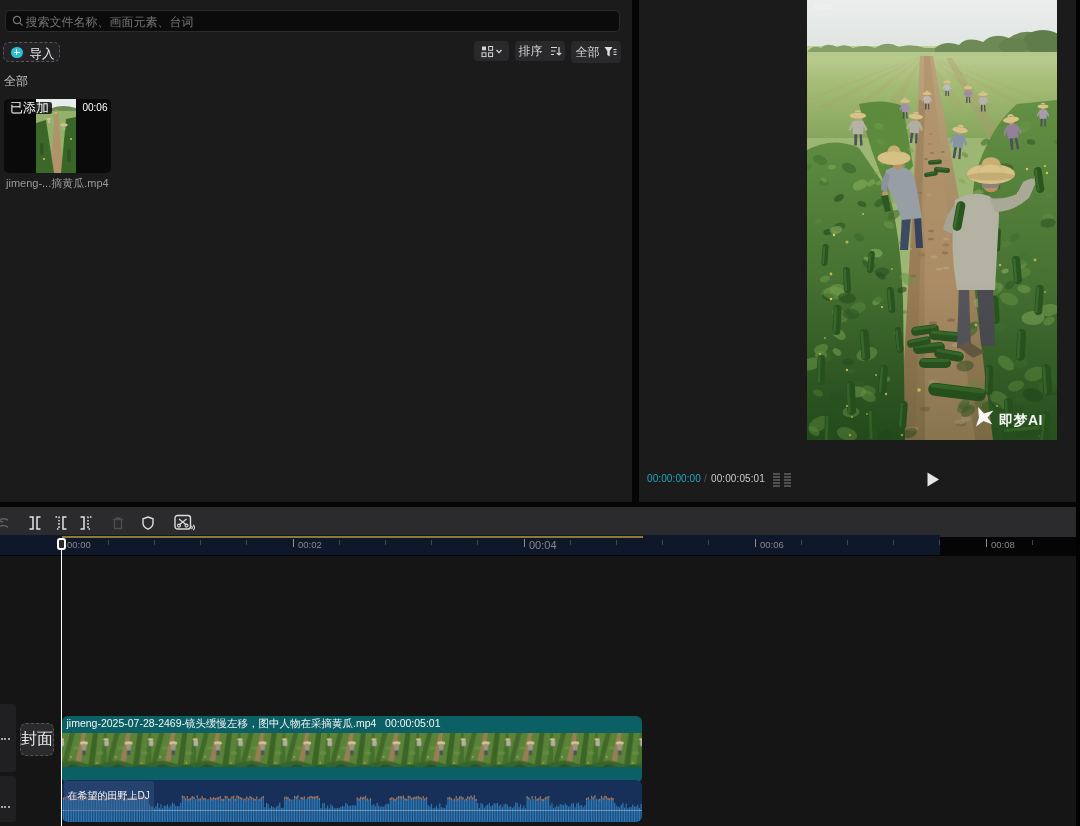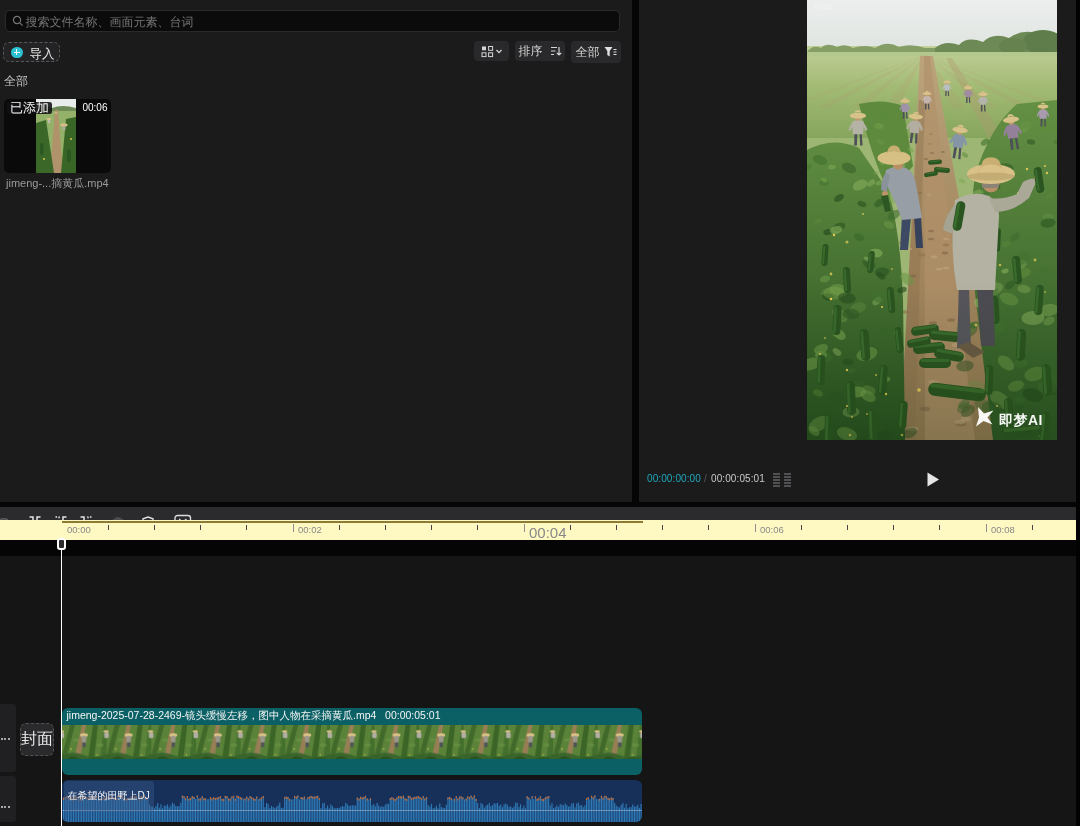--- a/index.html
+++ b/index.html
@@ -1,21 +1,21 @@
 <!DOCTYPE html>
 <html><head><meta charset="utf-8">
 <style>
 html,body{margin:0;padding:0;background:#000;width:1080px;height:826px;overflow:hidden;font-family:"Liberation Sans",sans-serif;}
 *{box-sizing:border-box}
 #app{position:relative;width:1080px;height:826px;background:#050506}
 #media{position:absolute;left:0;top:0;width:631.5px;height:501.5px;background:#1b1b1c}
 #preview{position:absolute;left:638.5px;top:0;width:437.5px;height:501.5px;background:#1b1b1c}
 #rightedge{position:absolute;left:1076px;top:0;width:4px;height:826px;background:#020203}
 #toolbar{position:absolute;left:0;top:507px;width:1076px;height:29.5px;background:#2b2b2d}
-#ruler{position:absolute;left:0;top:520px;width:1076px;height:19.5px;background:#fef9c3}
+#ruler{position:absolute;left:0;top:535px;width:940px;height:19.5px;background:#0f172a}
 #tracks{position:absolute;left:0;top:556px;width:1076px;height:270px;background:#151516}
 .btn{position:absolute;background:#29292b;border-radius:4px;color:#d8d8d8;font-size:12px;display:flex;align-items:center;justify-content:center}
 </style></head>
 <body>
 <div id="app">
  <div id="media">
   <div style="position:absolute;left:5px;top:9.5px;width:615px;height:22.5px;background:#0b0b0c;border:1px solid #2a2a2c;border-radius:5px">
     <svg width="12" height="12" viewBox="0 0 12 12" style="position:absolute;left:5.5px;top:4.8px">
           <circle cx="5" cy="5" r="3.6" fill="none" stroke="#757577" stroke-width="1.2"></circle>
           <path d="M7.8,7.8 L10.6,10.6" stroke="#757577" stroke-width="1.2"></path>
@@ -611,21 +611,21 @@
       <div style="position:absolute;left:153.9px;top:5px;width:1px;height:5px;background:#46464a"></div>
       <div style="position:absolute;left:200.1px;top:5px;width:1px;height:5px;background:#46464a"></div>
       <div style="position:absolute;left:246.3px;top:5px;width:1px;height:5px;background:#46464a"></div>
       <div style="position:absolute;left:292.5px;top:4px;width:1px;height:8px;background:#8f8f8f"></div>
       <div style="position:absolute;left:298.0px;top:3.5px;font-size:9.5px;color:#888888">00:02</div>
       <div style="position:absolute;left:338.7px;top:5px;width:1px;height:5px;background:#46464a"></div>
       <div style="position:absolute;left:384.9px;top:5px;width:1px;height:5px;background:#46464a"></div>
       <div style="position:absolute;left:431.1px;top:5px;width:1px;height:5px;background:#46464a"></div>
       <div style="position:absolute;left:477.3px;top:5px;width:1px;height:5px;background:#46464a"></div>
       <div style="position:absolute;left:523.5px;top:4px;width:1px;height:8px;background:#8f8f8f"></div>
-      <div style="position:absolute;left:529.0px;top:3.5px;font-size:15px;color:#888888">00:04</div>
+      <div style="position:absolute;left:529.0px;top:3.5px;font-size:11px;color:#888888">00:04</div>
       <div style="position:absolute;left:569.7px;top:5px;width:1px;height:5px;background:#46464a"></div>
       <div style="position:absolute;left:615.9px;top:5px;width:1px;height:5px;background:#46464a"></div>
       <div style="position:absolute;left:662.1px;top:5px;width:1px;height:5px;background:#46464a"></div>
       <div style="position:absolute;left:708.3px;top:5px;width:1px;height:5px;background:#46464a"></div>
       <div style="position:absolute;left:754.5px;top:4px;width:1px;height:8px;background:#8f8f8f"></div>
       <div style="position:absolute;left:760.0px;top:3.5px;font-size:9.5px;color:#888888">00:06</div>
       <div style="position:absolute;left:800.7px;top:5px;width:1px;height:5px;background:#46464a"></div>
       <div style="position:absolute;left:846.9px;top:5px;width:1px;height:5px;background:#46464a"></div>
       <div style="position:absolute;left:893.1px;top:5px;width:1px;height:5px;background:#46464a"></div>
       <div style="position:absolute;left:939.3px;top:5px;width:1px;height:5px;background:#46464a"></div>
@@ -636,21 +636,21 @@
  <div id="tracks">
    <div style="position:absolute;left:0;top:147.5px;width:16px;height:68px;background:#202022;border-radius:0 3px 3px 0"></div>
    <div style="position:absolute;left:0;top:219.5px;width:16px;height:46px;background:#202022;border-radius:0 3px 3px 0"></div>
    <div style="position:absolute;left:0.5px;top:182px;width:2px;height:2px;border-radius:50%;background:#d6d6d6"></div>
    <div style="position:absolute;left:4px;top:182px;width:2px;height:2px;border-radius:50%;background:#d6d6d6"></div>
    <div style="position:absolute;left:7.5px;top:182px;width:2px;height:2px;border-radius:50%;background:#d6d6d6"></div>
    <div style="position:absolute;left:0.5px;top:250px;width:2px;height:2px;border-radius:50%;background:#d6d6d6"></div>
    <div style="position:absolute;left:4px;top:250px;width:2px;height:2px;border-radius:50%;background:#d6d6d6"></div>
    <div style="position:absolute;left:7.5px;top:250px;width:2px;height:2px;border-radius:50%;background:#d6d6d6"></div>
    <div style="position:absolute;left:20px;top:167px;width:34px;height:33px;background:#2a2a2c;border:1px dashed #525254;border-radius:6px;display:flex;align-items:center;justify-content:center;color:#ececec;font-size:16px">封面</div>
-   <div style="position:absolute;left:61.5px;top:152px;width:580.5px;height:66.5px;border-radius:6px;background:#0b6065;overflow:hidden">
+   <div style="position:absolute;left:61.5px;top:160px;width:580.5px;height:66.5px;border-radius:6px;background:#0b6065;overflow:hidden">
      <div style="position:absolute;left:5px;top:1px;font-size:10.5px;color:#f4f4f4;white-space:nowrap">jimeng-2025-07-28-2469-镜头缓慢左移，图中人物在采摘黄瓜.mp4&nbsp;&nbsp;&nbsp;00:00:05:01</div>
      <svg width="580.5" height="34.5" viewBox="0 0 580.5 34.5" style="position:absolute;left:0;top:16.8px">
           <defs>
             <pattern id="ftile" x="0" y="0" width="44.65" height="34.5" patternUnits="userSpaceOnUse">
  <rect width="44.65" height="34.5" fill="#5a8239"></rect>
  <polygon points="8,0 13,0 4,34.5 -1,34.5" fill="#416a2a"></polygon>
  <polygon points="20,0 24,0 18,34.5 12,34.5" fill="#977e55"></polygon>
  <polygon points="31,0 36,0 32,34.5 26,34.5" fill="#3a6526"></polygon>
  <polygon points="42,0 46,0 46,34.5 38,34.5" fill="#44702d"></polygon>
  <path d="M0,30 Q11,25 22,30 T44.65,29 L44.65,34.5 L0,34.5 Z" fill="#35632a" opacity="0.9"></path>

